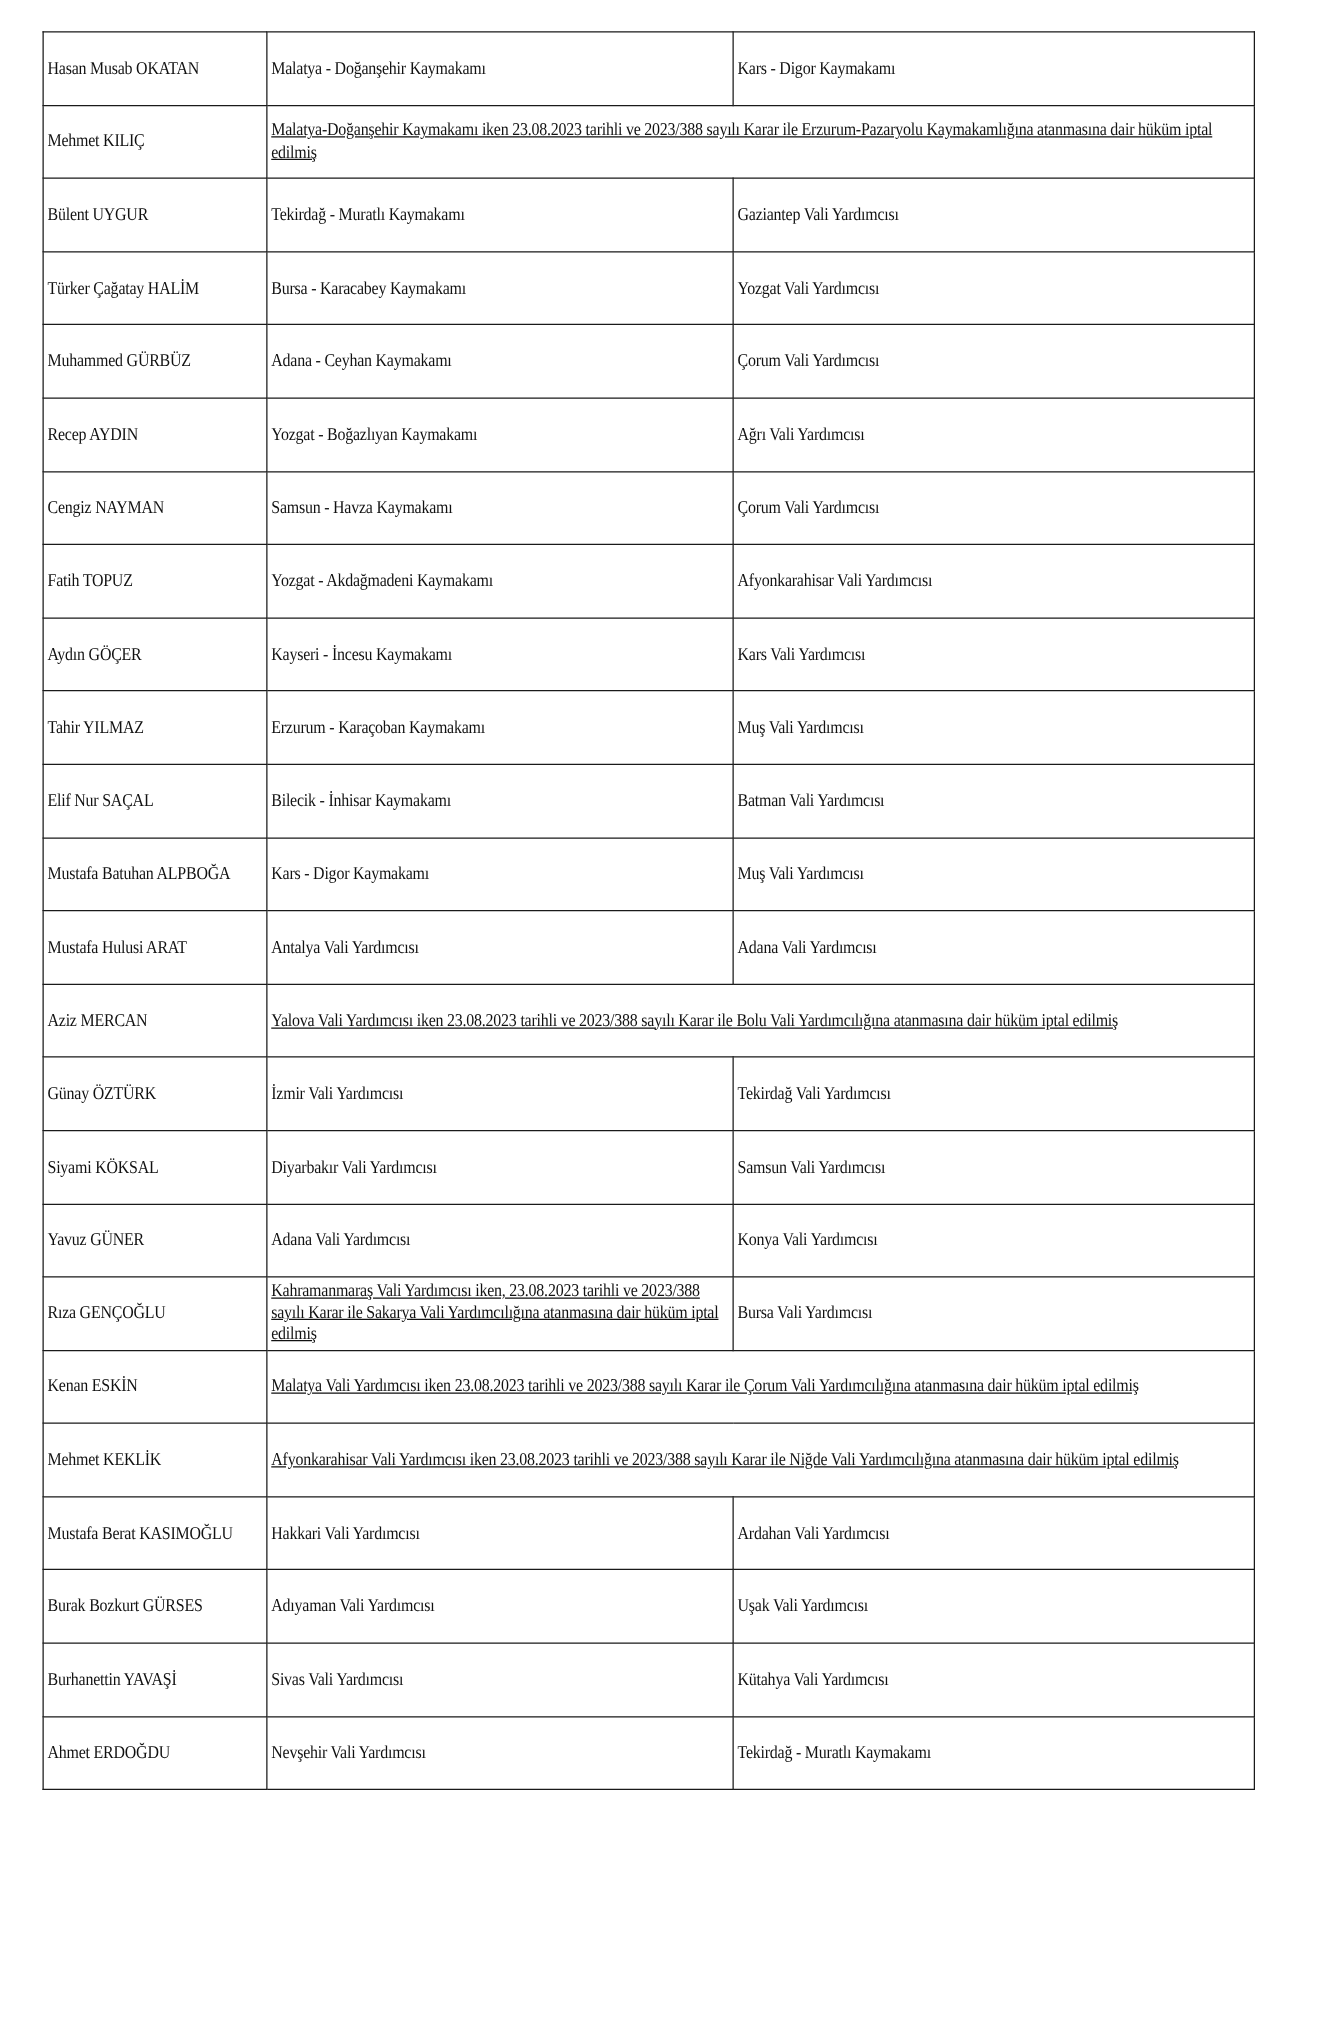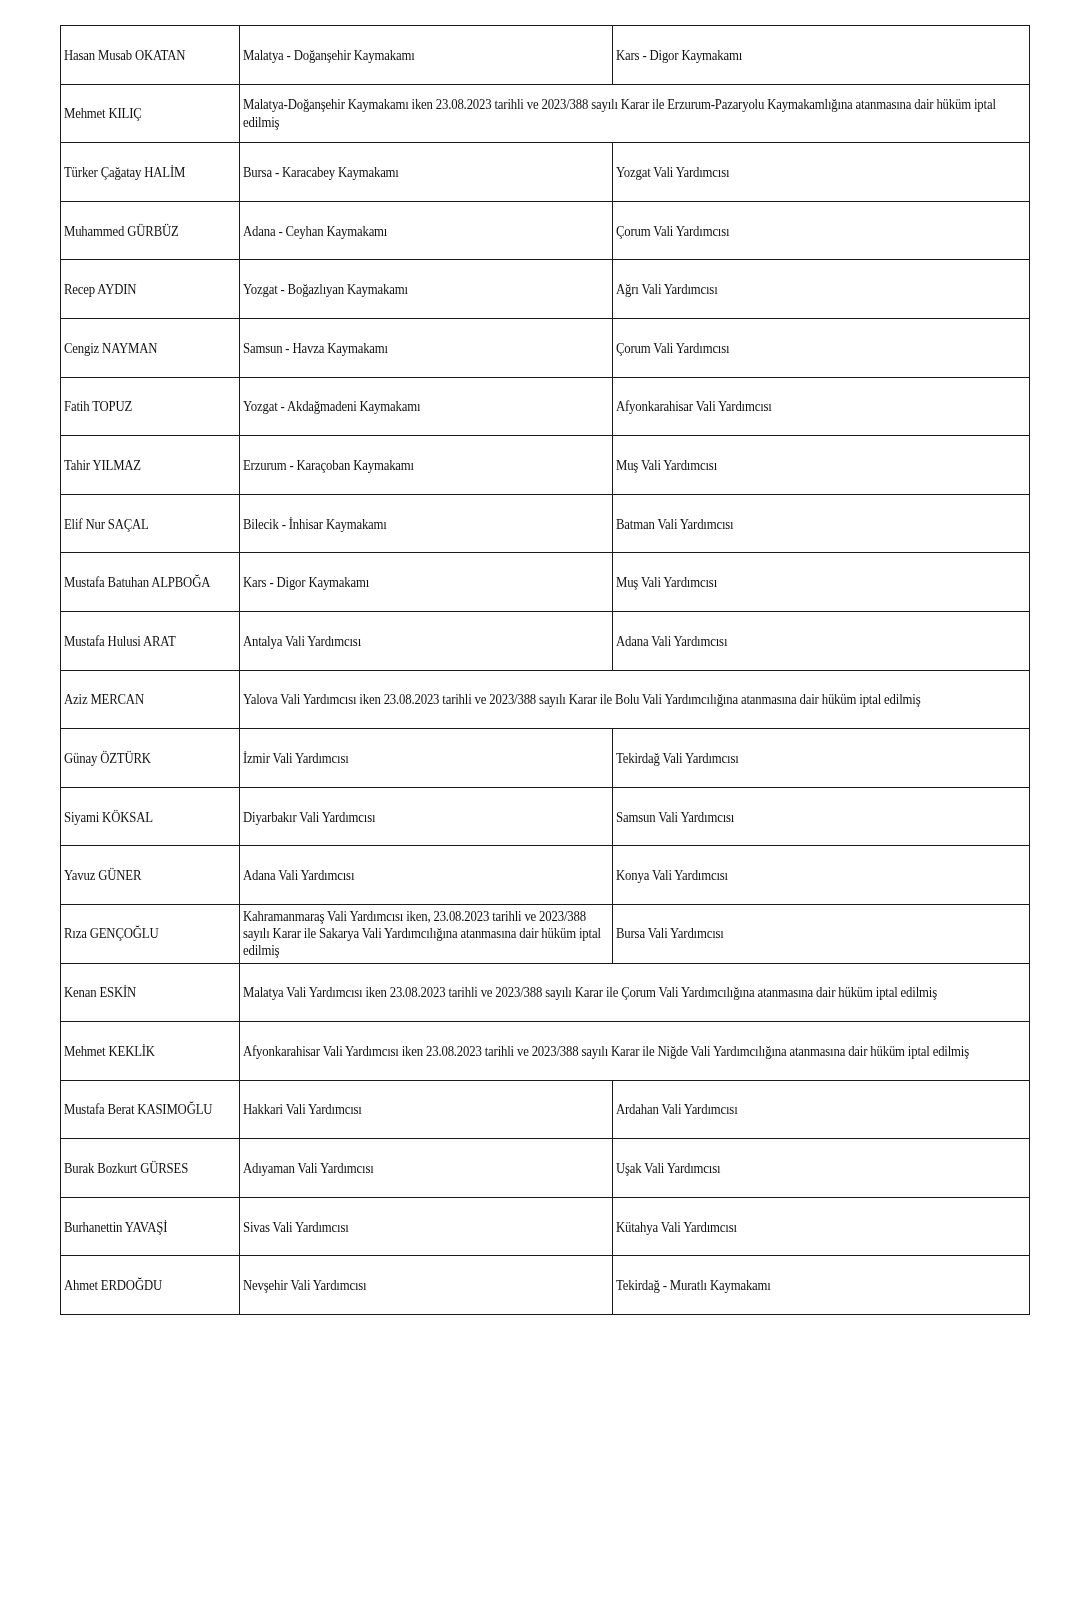--- a/index.html
+++ b/index.html
@@ -10,23 +10,24 @@
     body {
       width: 1075px;
       height: 1614px;
       position: relative;
       overflow: hidden;
       font-family: "Liberation Serif", "DejaVu Serif", serif;
       color: #111111;
     }
     .page {
       position: absolute;
-      left: 60px;
+      left: 34px;
       top: 25px;
       width: 800px;
+      text-decoration: underline;
     }
     table.appointments {
       width: 970px;
       border-collapse: collapse;
       table-layout: fixed;
     }
     table.appointments td {
       border: 1.5px solid #1a1a1a;
       padding: 0 3px;
       vertical-align: middle;
@@ -67,20 +68,25 @@
         <td class="col-from"><span class="txt">Malatya - Doğanşehir Kaymakamı</span></td>
         <td class="col-to"><span class="txt">Kars - Digor Kaymakamı</span></td>
       </tr>
       <tr>
         <td class="col-name"><span class="txt">Mehmet KILIÇ</span></td>
         <td class="merged" colspan="2">
             <span class="txt-wrap">Malatya-Doğanşehir Kaymakamı iken 23.08.2023 tarihli ve 2023/388 sayılı Karar ile Erzurum-Pazaryolu Kaymakamlığına atanmasına dair hüküm iptal edilmiş</span>
           </td>
       </tr>
       <tr>
+        <td class="col-name"><span class="txt">Bülent UYGUR</span></td>
+        <td class="col-from"><span class="txt">Tekirdağ - Muratlı Kaymakamı</span></td>
+        <td class="col-to"><span class="txt">Gaziantep Vali Yardımcısı</span></td>
+      </tr>
+      <tr>
         <td class="col-name"><span class="txt">Türker Çağatay HALİM</span></td>
         <td class="col-from"><span class="txt">Bursa - Karacabey Kaymakamı</span></td>
         <td class="col-to"><span class="txt">Yozgat Vali Yardımcısı</span></td>
       </tr>
       <tr>
         <td class="col-name"><span class="txt">Muhammed GÜRBÜZ</span></td>
         <td class="col-from"><span class="txt">Adana - Ceyhan Kaymakamı</span></td>
         <td class="col-to"><span class="txt">Çorum Vali Yardımcısı</span></td>
       </tr>
       <tr>
@@ -90,20 +96,25 @@
       </tr>
       <tr>
         <td class="col-name"><span class="txt">Cengiz NAYMAN</span></td>
         <td class="col-from"><span class="txt">Samsun - Havza Kaymakamı</span></td>
         <td class="col-to"><span class="txt">Çorum Vali Yardımcısı</span></td>
       </tr>
       <tr>
         <td class="col-name"><span class="txt">Fatih TOPUZ</span></td>
         <td class="col-from"><span class="txt">Yozgat - Akdağmadeni Kaymakamı</span></td>
         <td class="col-to"><span class="txt">Afyonkarahisar Vali Yardımcısı</span></td>
+      </tr>
+      <tr>
+        <td class="col-name"><span class="txt">Aydın GÖÇER</span></td>
+        <td class="col-from"><span class="txt">Kayseri - İncesu Kaymakamı</span></td>
+        <td class="col-to"><span class="txt">Kars Vali Yardımcısı</span></td>
       </tr>
       <tr>
         <td class="col-name"><span class="txt">Tahir YILMAZ</span></td>
         <td class="col-from"><span class="txt">Erzurum - Karaçoban Kaymakamı</span></td>
         <td class="col-to"><span class="txt">Muş Vali Yardımcısı</span></td>
       </tr>
       <tr>
         <td class="col-name"><span class="txt">Elif Nur SAÇAL</span></td>
         <td class="col-from"><span class="txt">Bilecik - İnhisar Kaymakamı</span></td>
         <td class="col-to"><span class="txt">Batman Vali Yardımcısı</span></td>

